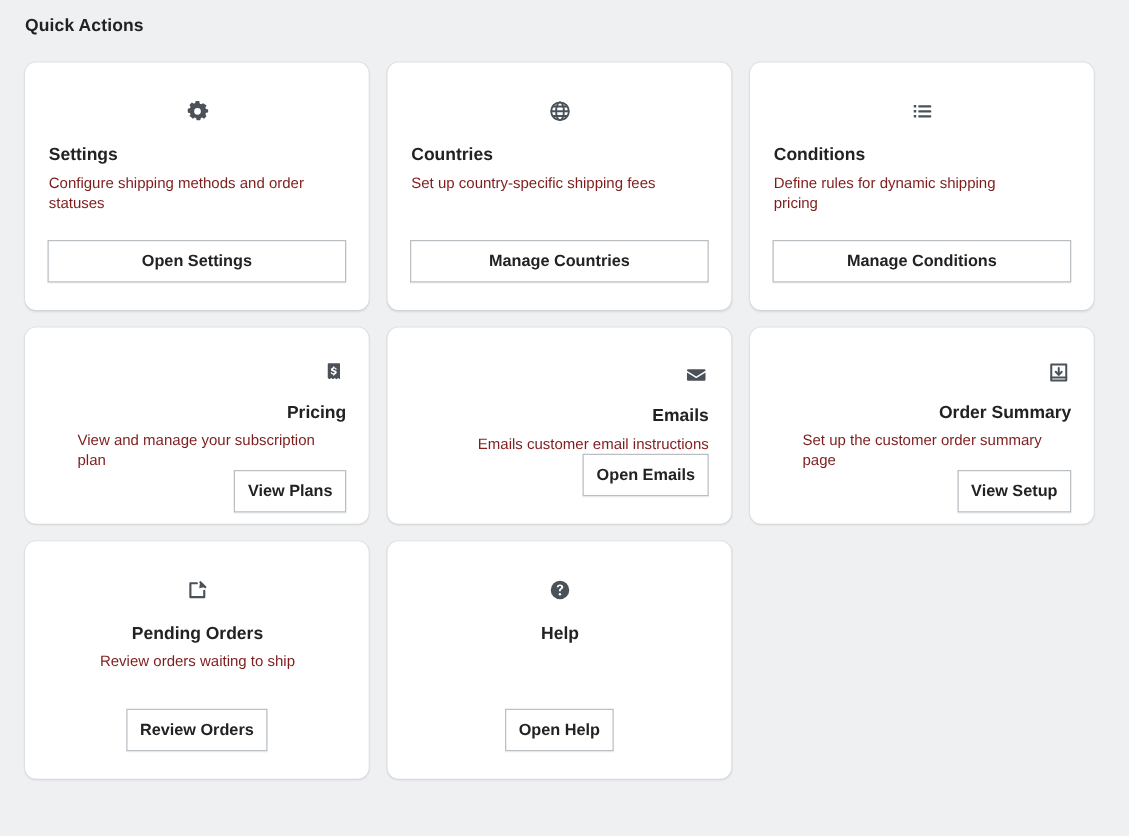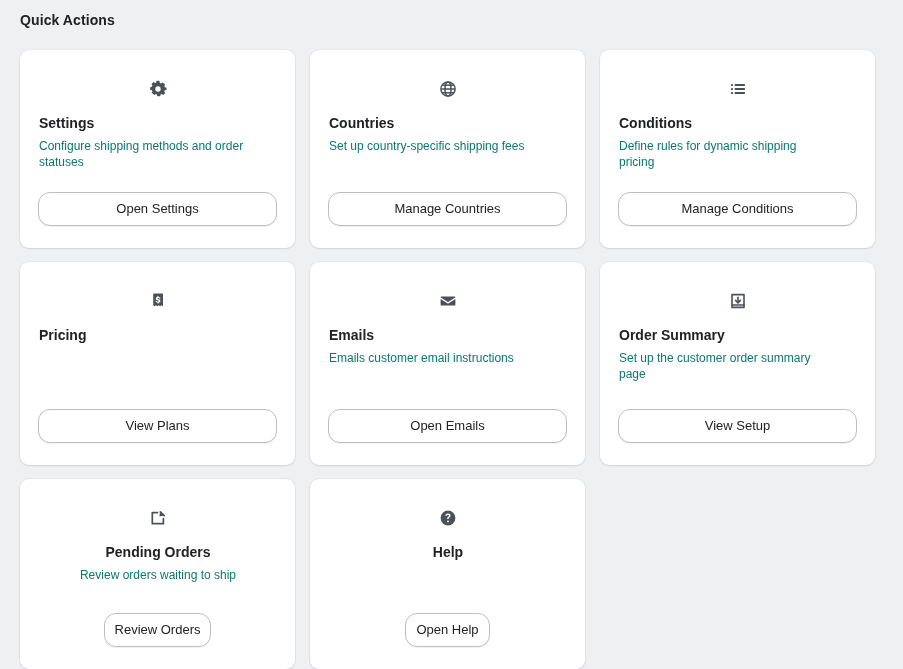--- a/index.html
+++ b/index.html
@@ -49,21 +49,21 @@
     background: #ffffff;
     border-radius: 9px;
     box-shadow: 0 0 0 1px rgba(22,29,37,0.035), 0 1px 2px rgba(22,29,37,0.10);
     box-sizing: border-box;
     padding: 20px 18px 22px 18px;
     display: flex;
     flex-direction: column;
   }
 
   .card-r1 { height: 198px; }
-  .card-r2 { height: 203px; }
+  .card-r2 { height: 157px; align-items: flex-end; }
   .card-r3 { height: 190px; align-items: center; }
 
   .card-icon {
     display: flex;
     justify-content: center;
     align-items: center;
     height: 26px;
     margin-top: 6px;
     margin-bottom: 12px;
   }
@@ -74,42 +74,42 @@
     font-weight: 700;
     color: #202223;
     line-height: 18px;
     margin: 0 0 6px 0;
     padding-left: 1px;
   }
 
   .card-desc {
     font-size: 12px;
     font-weight: 400;
-    color: #0f766e;
+    color: #7f1d1d;
     line-height: 16px;
     margin: 0;
     padding-left: 1px;
     max-width: 215px;
   }
 
   .card-action {
     margin-top: auto;
   }
 
   .card-button {
     display: block;
     width: 100%;
     box-sizing: border-box;
     background: #ffffff;
     border: 1px solid #babfc3;
-    border-radius: 12px;
+    border-radius: 0;
     padding: 8px 10px;
     font-family: "Liberation Sans", sans-serif;
     font-size: 13px;
-    font-weight: 400;
+    font-weight: 700;
     color: #202223;
     text-align: center;
     line-height: 16px;
     cursor: pointer;
     box-shadow: 0 1px 0 rgba(22,29,37,0.05);
   }
 </style>
 </head>
 <body>
 
@@ -168,20 +168,21 @@
     </div>
 
     <div class="card card-r2">
       <div class="card-icon">
         <svg width="20" height="20" viewBox="0 0 20 20" fill="#4a5158">
           <path d="M5.6 2.6h8.8a.6.6 0 0 1 .6.6v12.1l-1.4-1-1.4 1-1.4-1-1.4 1-1.4-1-1.4 1-1.4-1V3.2a.6.6 0 0 1 .6-.6Z"></path>
           <path d="M10.55 5.1h-1.1v.82c-1.02.14-1.73.77-1.73 1.68 0 .93.6 1.4 1.86 1.68.78.18 1.02.36 1.02.72 0 .4-.36.64-.95.64-.67 0-1.07-.27-1.14-.79H7.46c.06 1 .76 1.63 1.99 1.77v.83h1.1v-.83c1.1-.14 1.82-.79 1.82-1.73 0-.93-.55-1.4-1.88-1.7-.8-.19-1-.37-1-.7 0-.37.33-.6.89-.6.6 0 .97.26 1.04.75h1.05c-.06-.95-.73-1.57-1.92-1.71V5.1Z" fill="#ffffff"></path>
         </svg>
       </div>
       <div class="card-title">Pricing</div>
+      <div class="card-desc">View and manage your subscription plan</div>
       <div class="card-action">
         <button class="card-button">View Plans</button>
       </div>
     </div>
 
     <div class="card card-r2">
       <div class="card-icon">
         <svg width="20" height="20" viewBox="0 0 20 20" fill="#4a5158">
           <path d="M2.6 6.4c0-.55.45-1 1-1h12.8c.55 0 1 .45 1 1v.2L10 11.1 2.6 6.6v-.2Z"></path>
           <path d="M2.6 8.05v5.55c0 .55.45 1 1 1h12.8c.55 0 1-.45 1-1V8.05L10.3 12.4a.55.55 0 0 1-.6 0L2.6 8.05Z"></path>

